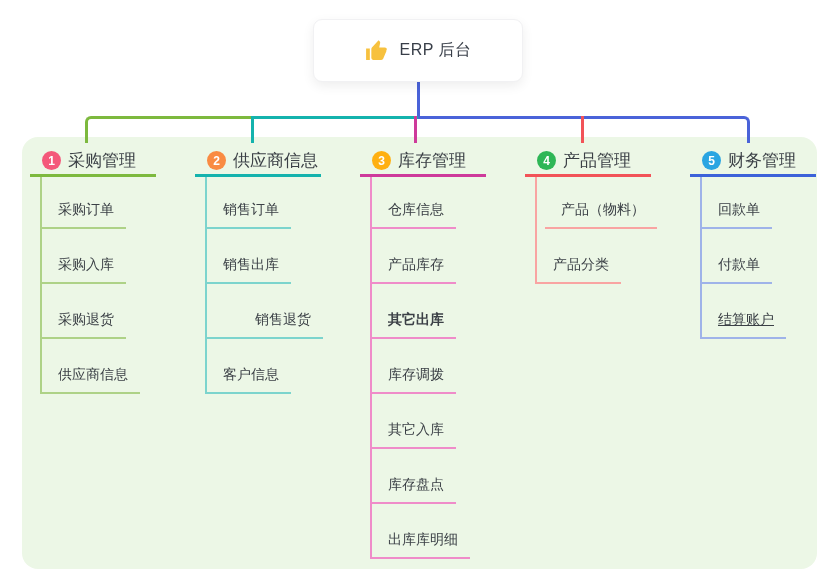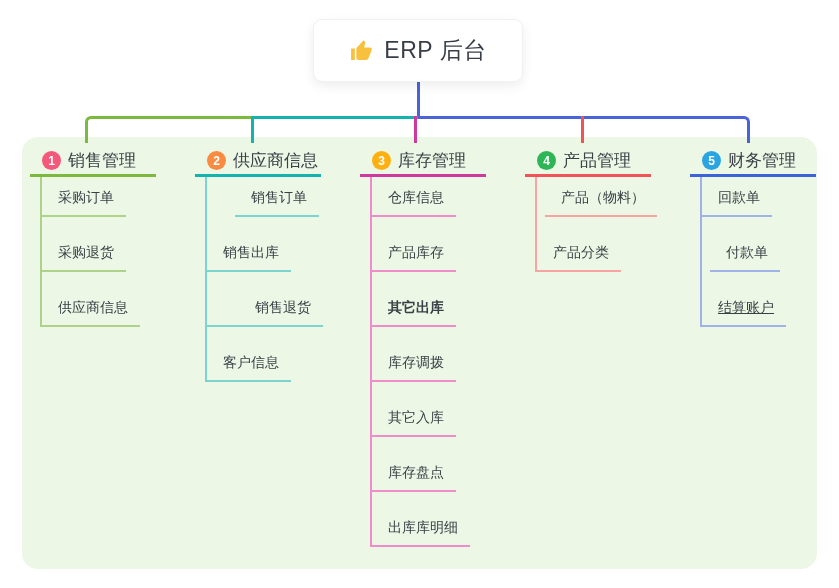--- a/index.html
+++ b/index.html
@@ -7,21 +7,21 @@
   .stage{position:relative;width:839px;height:588px;background:#ffffff;overflow:hidden;}
 
   .panel{position:absolute;left:22px;top:137px;width:795px;height:432px;
          background:#ecf7e6;border-radius:16px;}
 
   .root-card{position:absolute;left:313px;top:19px;width:210px;height:63px;
              background:#ffffff;border:1px solid #f1f1f3;border-radius:9px;
              box-shadow:0 4px 12px rgba(0,0,0,0.07);
              display:flex;align-items:center;justify-content:center;gap:10px;
              box-sizing:border-box;z-index:3;}
-  .root-card .root-title{font-size:23px;font-weight:500;color:#383e48;letter-spacing:.5px;}
+  .root-card .root-title{font-size:16px;font-weight:500;color:#383e48;letter-spacing:.5px;}
   .thumb-icon{width:25px;height:25px;display:inline-flex;}
 
   .seg{position:absolute;z-index:1;}
   .seg.rect{}
   .seg.l-left{background:transparent !important;box-sizing:border-box;
               border-top:3px solid;border-left:3px solid;border-top-left-radius:6px;}
   .seg.l-right{background:transparent !important;box-sizing:border-box;
                border-top:3px solid;border-right:3px solid;border-top-right-radius:6px;}
 
   .branch{position:absolute;top:147px;width:170px;z-index:2;}
@@ -31,21 +31,21 @@
   .badge{width:19px;height:19px;border-radius:50%;color:#ffffff;font-size:12px;
          font-weight:700;display:flex;align-items:center;justify-content:center;
          flex:0 0 auto;}
   .branch-label{font-size:17px;color:#3b4046;white-space:nowrap;}
 
   .children{margin-left:10px;border-left:2px solid;width:fit-content;}
   .child{width:fit-content;height:55px;box-sizing:border-box;
          display:flex;align-items:flex-end;
          padding:0 12px 8px 16px;border-bottom:2px solid;
          font-size:14px;color:#3b4046;white-space:nowrap;cursor:pointer;}
-  .child:first-child{height:40px;}
+  .child:first-child{height:52px;}
 </style>
 </head>
 <body>
 
 <div class="stage">
 
   <div class="panel"></div>
 
   <div id="connectors">
       <div class="seg rect" style="left: 417px; top: 82px; width: 3px; height: 37px; background: rgb(74, 99, 217);"></div>
@@ -63,35 +63,36 @@
         <path d="M2 10h3.6v11H2zM22 11.2c0-1.1-.9-2-2-2h-5.4l.95-4.55c.1-.5-.05-1.05-.4-1.4L14 2.1 7.6 9.15c-.35.4-.55.9-.55 1.45V19c0 1.1.9 2 2 2h7.55c.8 0 1.5-.45 1.8-1.15l2.95-6.9c.1-.25.15-.5.15-.75v-1z" fill="#f7c13e"></path>
       </svg>
     </span>
     <span class="root-title">ERP 后台</span>
   </div>
 
   <div id="branches">
       <div class="branch" style="left: 30px;">
         <div class="branch-title" style="border-bottom-color: rgb(125, 185, 62);">
           <span class="badge" style="background: rgb(244, 88, 122);">1</span>
-          <span class="branch-label">销售管理</span>
+          <span class="branch-label">采购管理</span>
         </div>
         <div class="children" style="border-left-color: rgb(174, 210, 135);">
           <div class="child" style="border-bottom-color: rgb(174, 210, 135);">采购订单</div>
+          <div class="child" style="border-bottom-color: rgb(174, 210, 135);">采购入库</div>
           <div class="child" style="border-bottom-color: rgb(174, 210, 135);">采购退货</div>
           <div class="child" style="border-bottom-color: rgb(174, 210, 135);">供应商信息</div>
         </div>
       </div>
       <div class="branch" style="left: 195px;">
         <div class="branch-title" style="border-bottom-color: rgb(20, 179, 173);">
           <span class="badge" style="background: rgb(249, 139, 66);">2</span>
           <span class="branch-label">供应商信息</span>
         </div>
         <div class="children" style="border-left-color: rgb(124, 212, 205);">
-          <div class="child" style="border-bottom-color: rgb(124, 212, 205); margin-left: 28px;">销售订单</div>
+          <div class="child" style="border-bottom-color: rgb(124, 212, 205);">销售订单</div>
           <div class="child" style="border-bottom-color: rgb(124, 212, 205);">销售出库</div>
           <div class="child" style="border-bottom-color: rgb(124, 212, 205); padding-left: 48px;">销售退货</div>
           <div class="child" style="border-bottom-color: rgb(124, 212, 205);">客户信息</div>
         </div>
       </div>
       <div class="branch" style="left: 360px;">
         <div class="branch-title" style="border-bottom-color: rgb(206, 58, 155);">
           <span class="badge" style="background: rgb(255, 176, 17);">3</span>
           <span class="branch-label">库存管理</span>
         </div>
@@ -115,19 +116,19 @@
           <div class="child" style="border-bottom-color: rgb(249, 164, 162);">产品分类</div>
         </div>
       </div>
       <div class="branch" style="left: 690px;">
         <div class="branch-title" style="border-bottom-color: rgb(60, 98, 217);">
           <span class="badge" style="background: rgb(42, 165, 226);">5</span>
           <span class="branch-label">财务管理</span>
         </div>
         <div class="children" style="border-left-color: rgb(159, 179, 233);">
           <div class="child" style="border-bottom-color: rgb(159, 179, 233);">回款单</div>
-          <div class="child" style="border-bottom-color: rgb(159, 179, 233); margin-left: 8px;">付款单</div>
+          <div class="child" style="border-bottom-color: rgb(159, 179, 233);">付款单</div>
           <div class="child" style="border-bottom-color: rgb(159, 179, 233); text-decoration: underline;">结算账户</div>
         </div>
       </div>
     </div>
 
 </div>
 
 </body></html>

